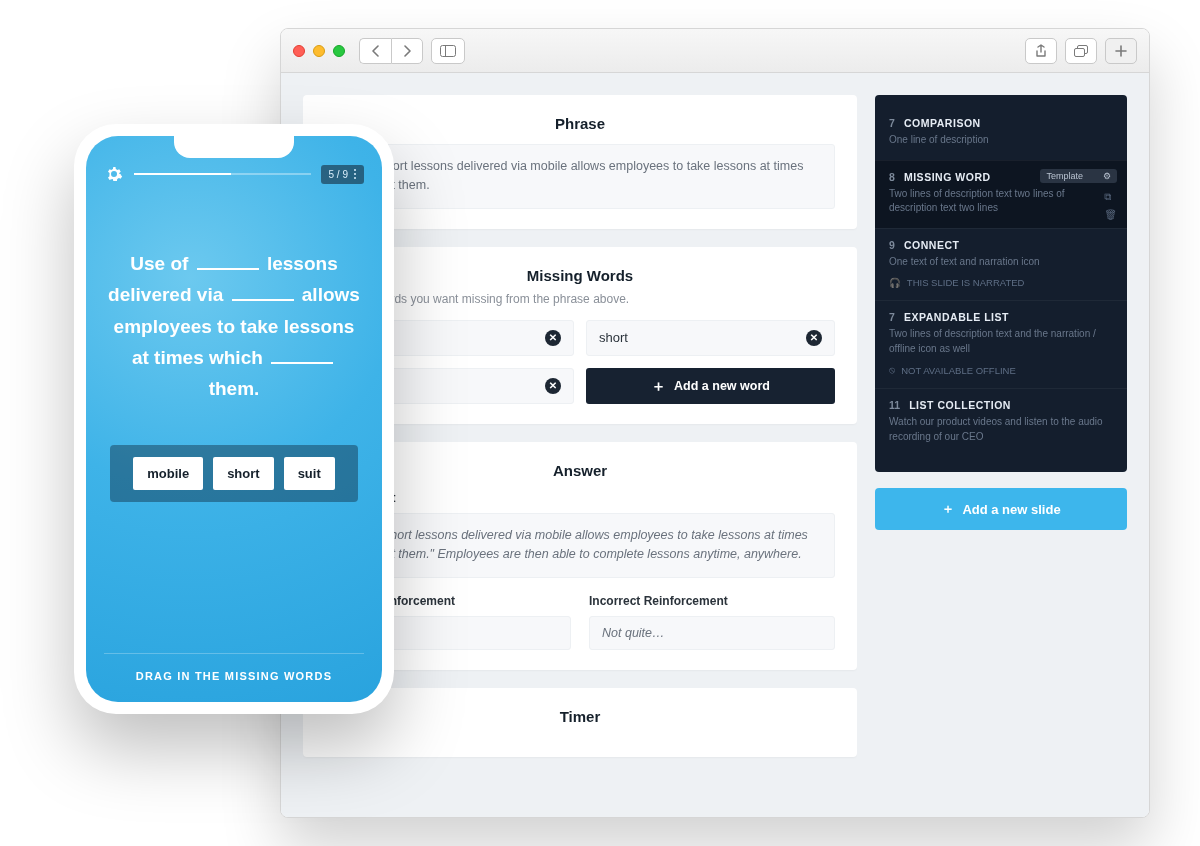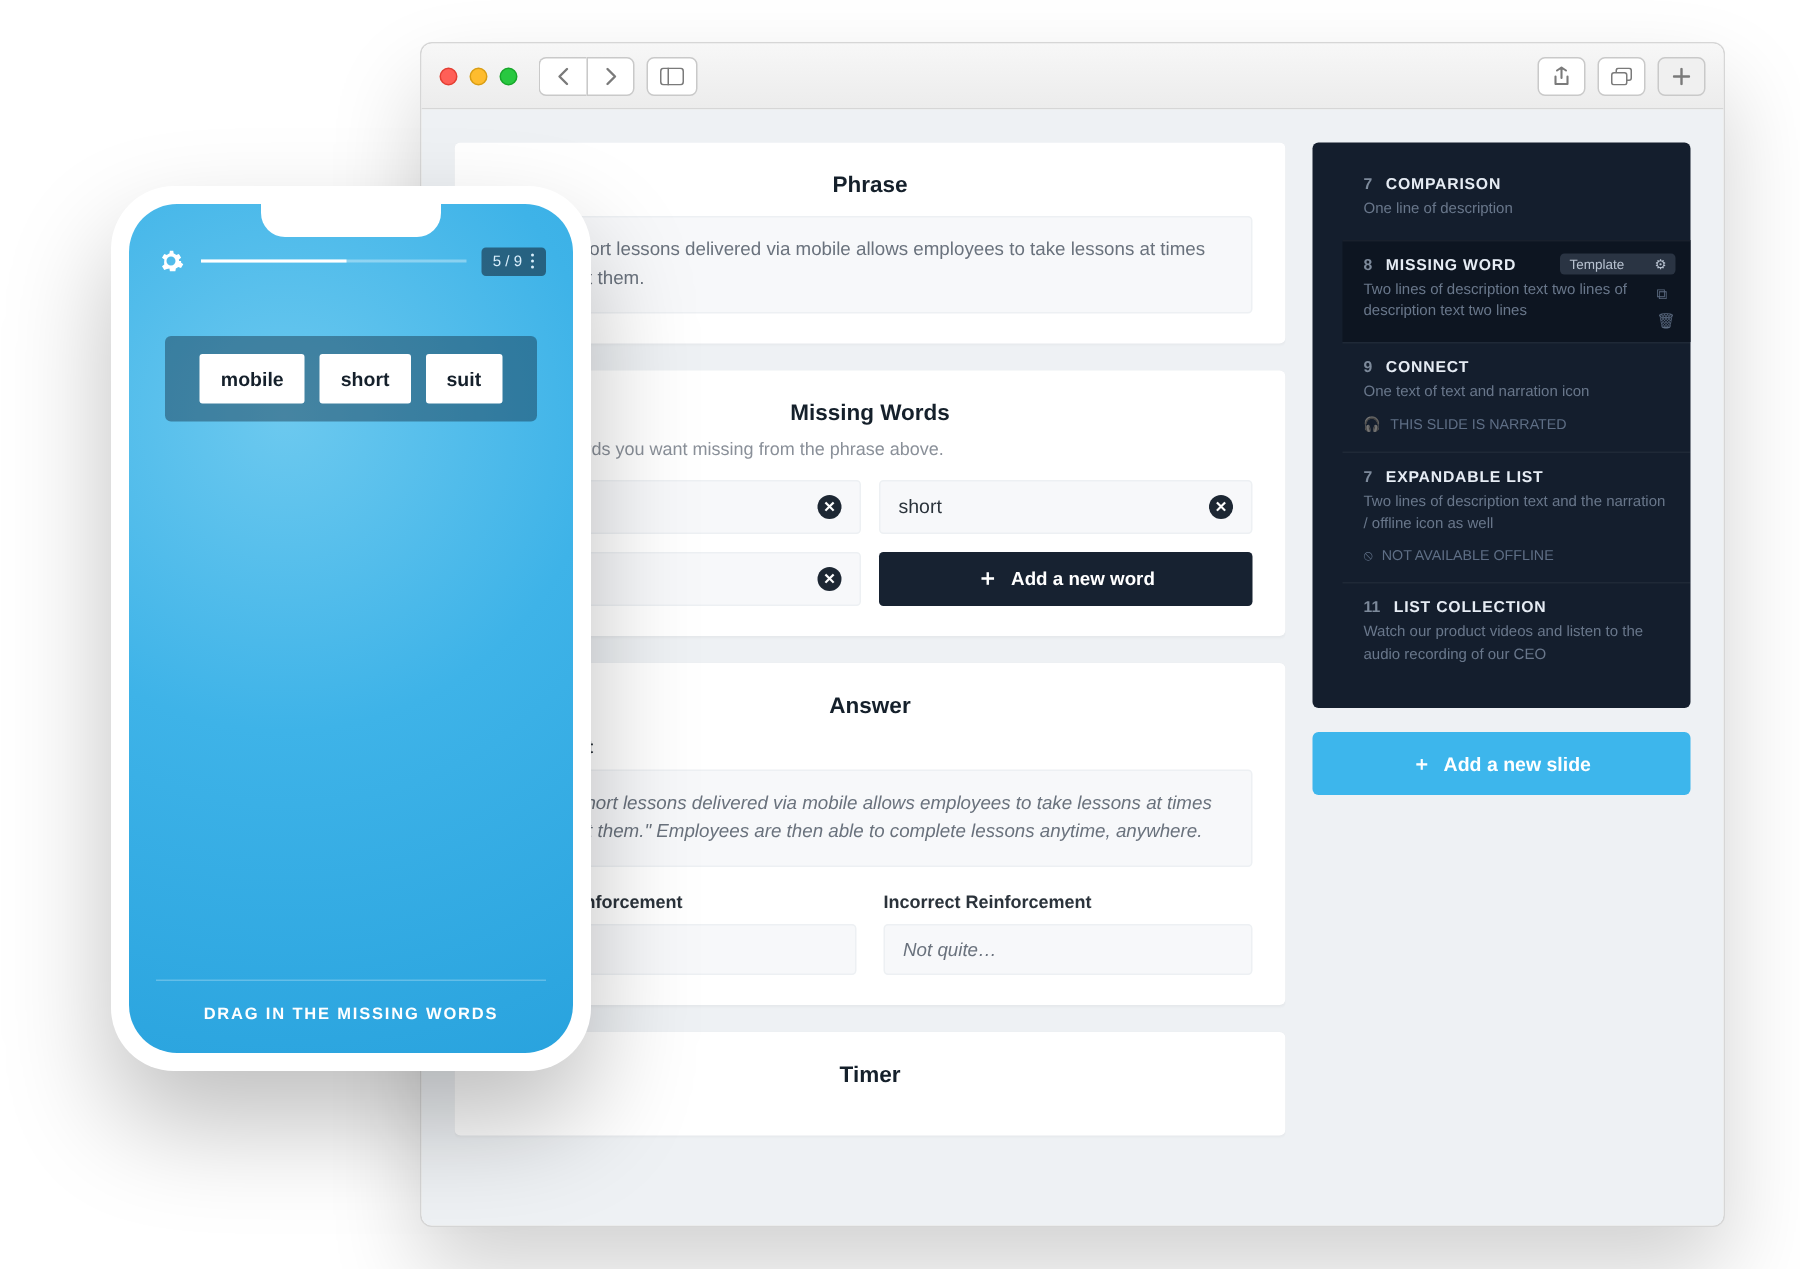--- a/index.html
+++ b/index.html
@@ -92,21 +92,21 @@
     background:#f7f8fa;border:1px solid #edf0f3;border-radius:3px;
     padding:9px 12px;font-size:12.5px;color:#6a727d;font-style:italic;
   }
 
   
   .sidebar { width:252px; display:flex; flex-direction:column; gap:16px;}
   .slides-panel {
     background:#141e2d; color:#d7dee8; border-radius:4px;
     padding:12px 0 16px; font-size:11px;
   }
-  .slide-item { padding:10px 14px 12px 14px; position:relative;margin-left:20px; }
+  .slide-item { padding:10px 14px 12px 14px; position:relative; }
   .slide-item + .slide-item { border-top:1px solid rgba(255,255,255,.05); }
   .slide-item.active { background:#0d1521; }
   .slide-num { color:#7d8a9b; font-weight:600; margin-right:6px; font-size:10.5px;}
   .slide-title { color:#e6ecf4; font-weight:700; font-size:10.5px; letter-spacing:.05em;}
   .slide-desc { color:#69778b; font-size:10px; line-height:1.45; margin-top:4px;}
   .slide-badge {
     position:absolute; right:10px; top:8px;
     background:#2a3443; color:#b8c2d0; border-radius:3px;
     font-size:9px; padding:2px 6px; display:flex; align-items:center; gap:20px;
   }
@@ -350,20 +350,29 @@
       <div class="counter-pill">
         <span>5 / 9</span>
         <span class="dots">
             <span></span>
             <span></span>
             <span></span>
           </span>
       </div>
     </div>
 
+    <div class="prompt-text">
+      <span>Use of </span>
+      <span class="blank"></span>
+      <span> lessons delivered via </span>
+      <span class="blank"></span>
+      <span> allows employees to take lessons at times which </span>
+      <span class="blank"></span>
+      <span> them.</span>
+    </div>
 
     <div class="chip-tray">
       <div class="chip">mobile</div>
       <div class="chip">short</div>
       <div class="chip">suit</div>
     </div>
 
     <div class="phone-footer">DRAG IN THE MISSING WORDS</div>
   </div>
 </div>

